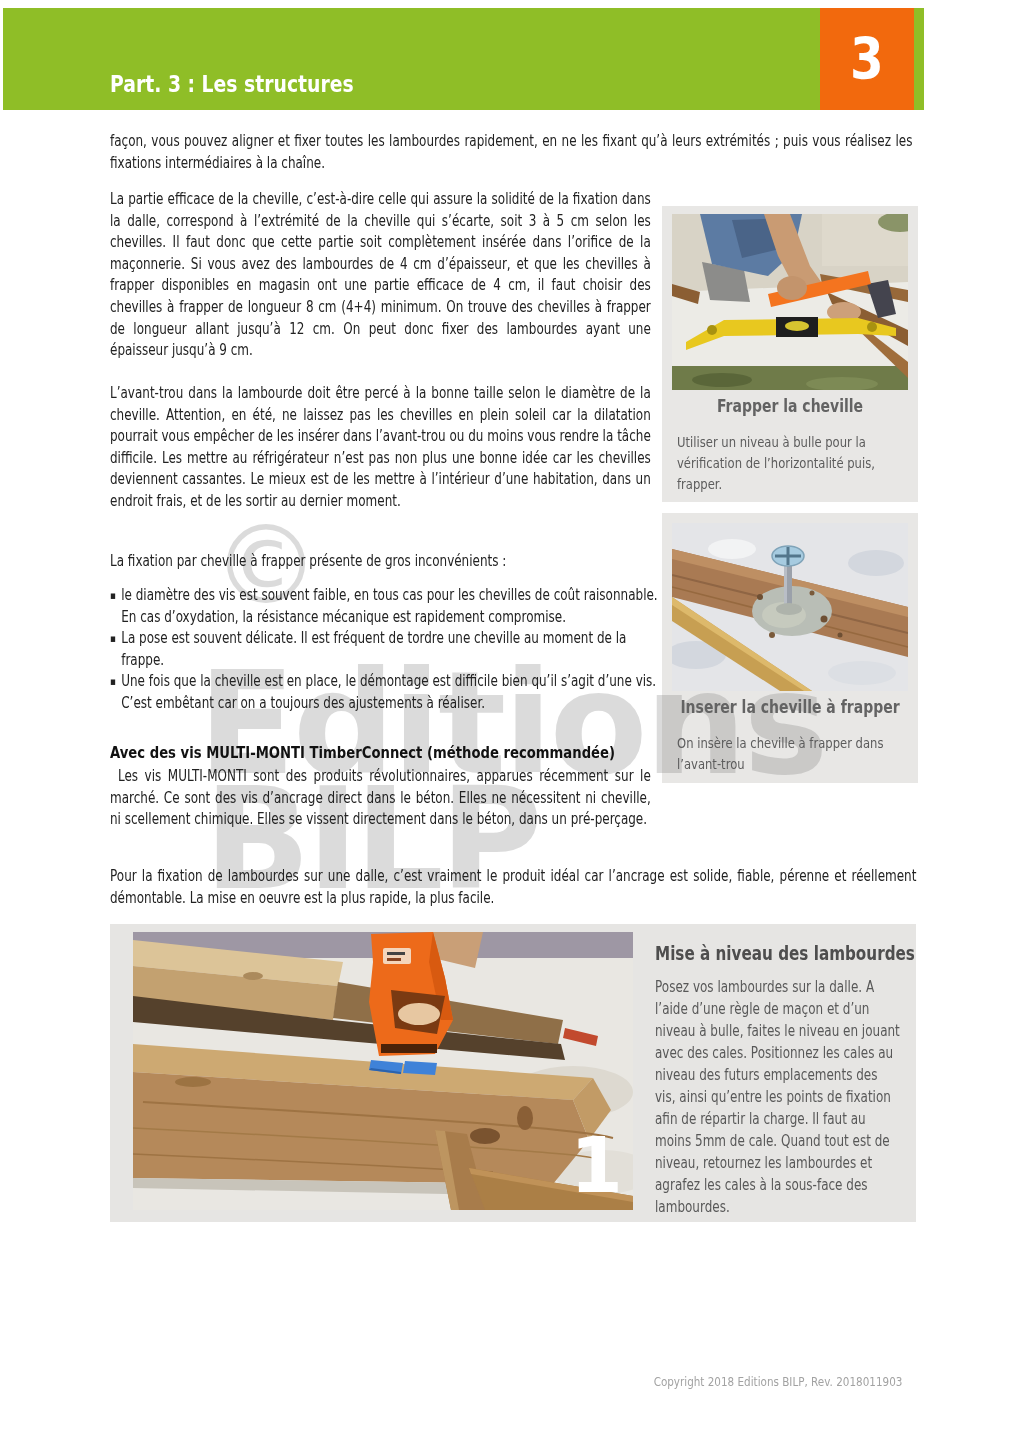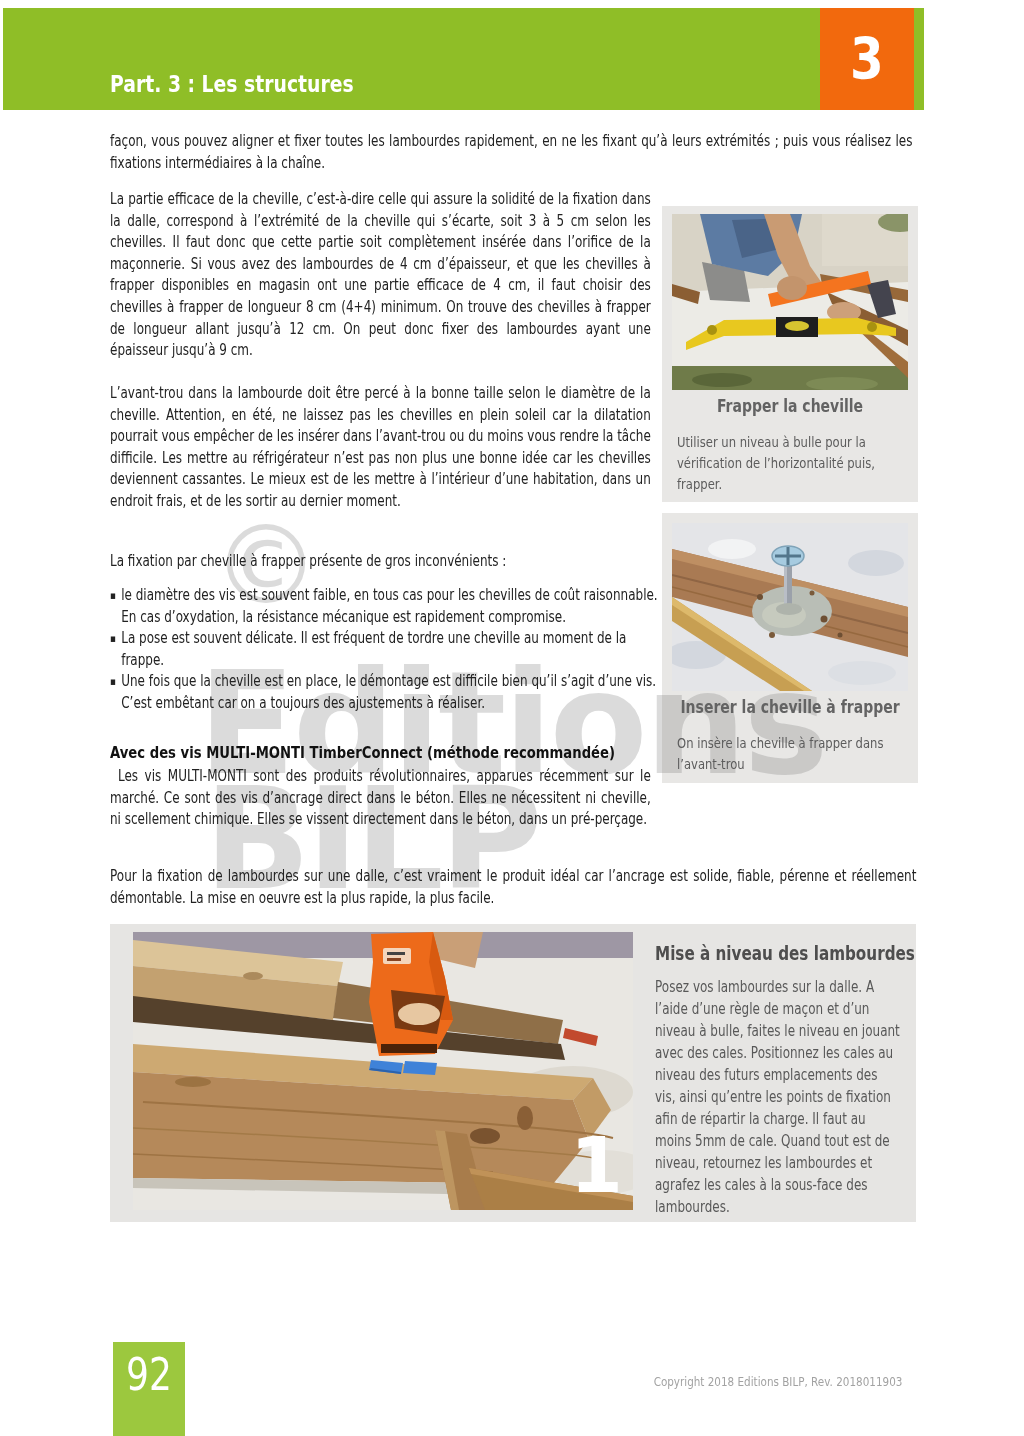--- a/index.html
+++ b/index.html
@@ -185,18 +185,15 @@
         <polygon points="238,128 270,131 268,142 236,138" fill="#3f82d8"></polygon>
         <polygon points="272,129 304,131 302,143 270,141" fill="#3f82d8"></polygon>
         <polygon points="238,136 268,140 268,142 236,138" fill="#2b62ac"></polygon>
       </svg>
       <div class="step-number">1</div>
     </div>
     <div class="fig-caption cx">Mise à niveau des lambourdes</div>
     <div class="fig-desc cx">Posez vos lambourdes sur la dalle. A l’aide d’une règle de maçon et d’un niveau à bulle, faites le niveau en jouant avec des cales. Positionnez les cales au niveau des futurs emplacements des vis, ainsi qu’entre les points de fixation afin de répartir la charge. Il faut au moins 5mm de cale. Quand tout est de niveau, retournez les lambourdes et agrafez les cales à la sous-face des lambourdes.</div>
   </div>
 
-  <div class="page-num-box" style="background:#9cc83e;">
-    <div class="page-num cx">92</div>
-  </div>
   <div class="copyright cx">Copyright 2018 Editions BILP, Rev. 2018011903</div>
 
 </div>
 
 </body></html>

